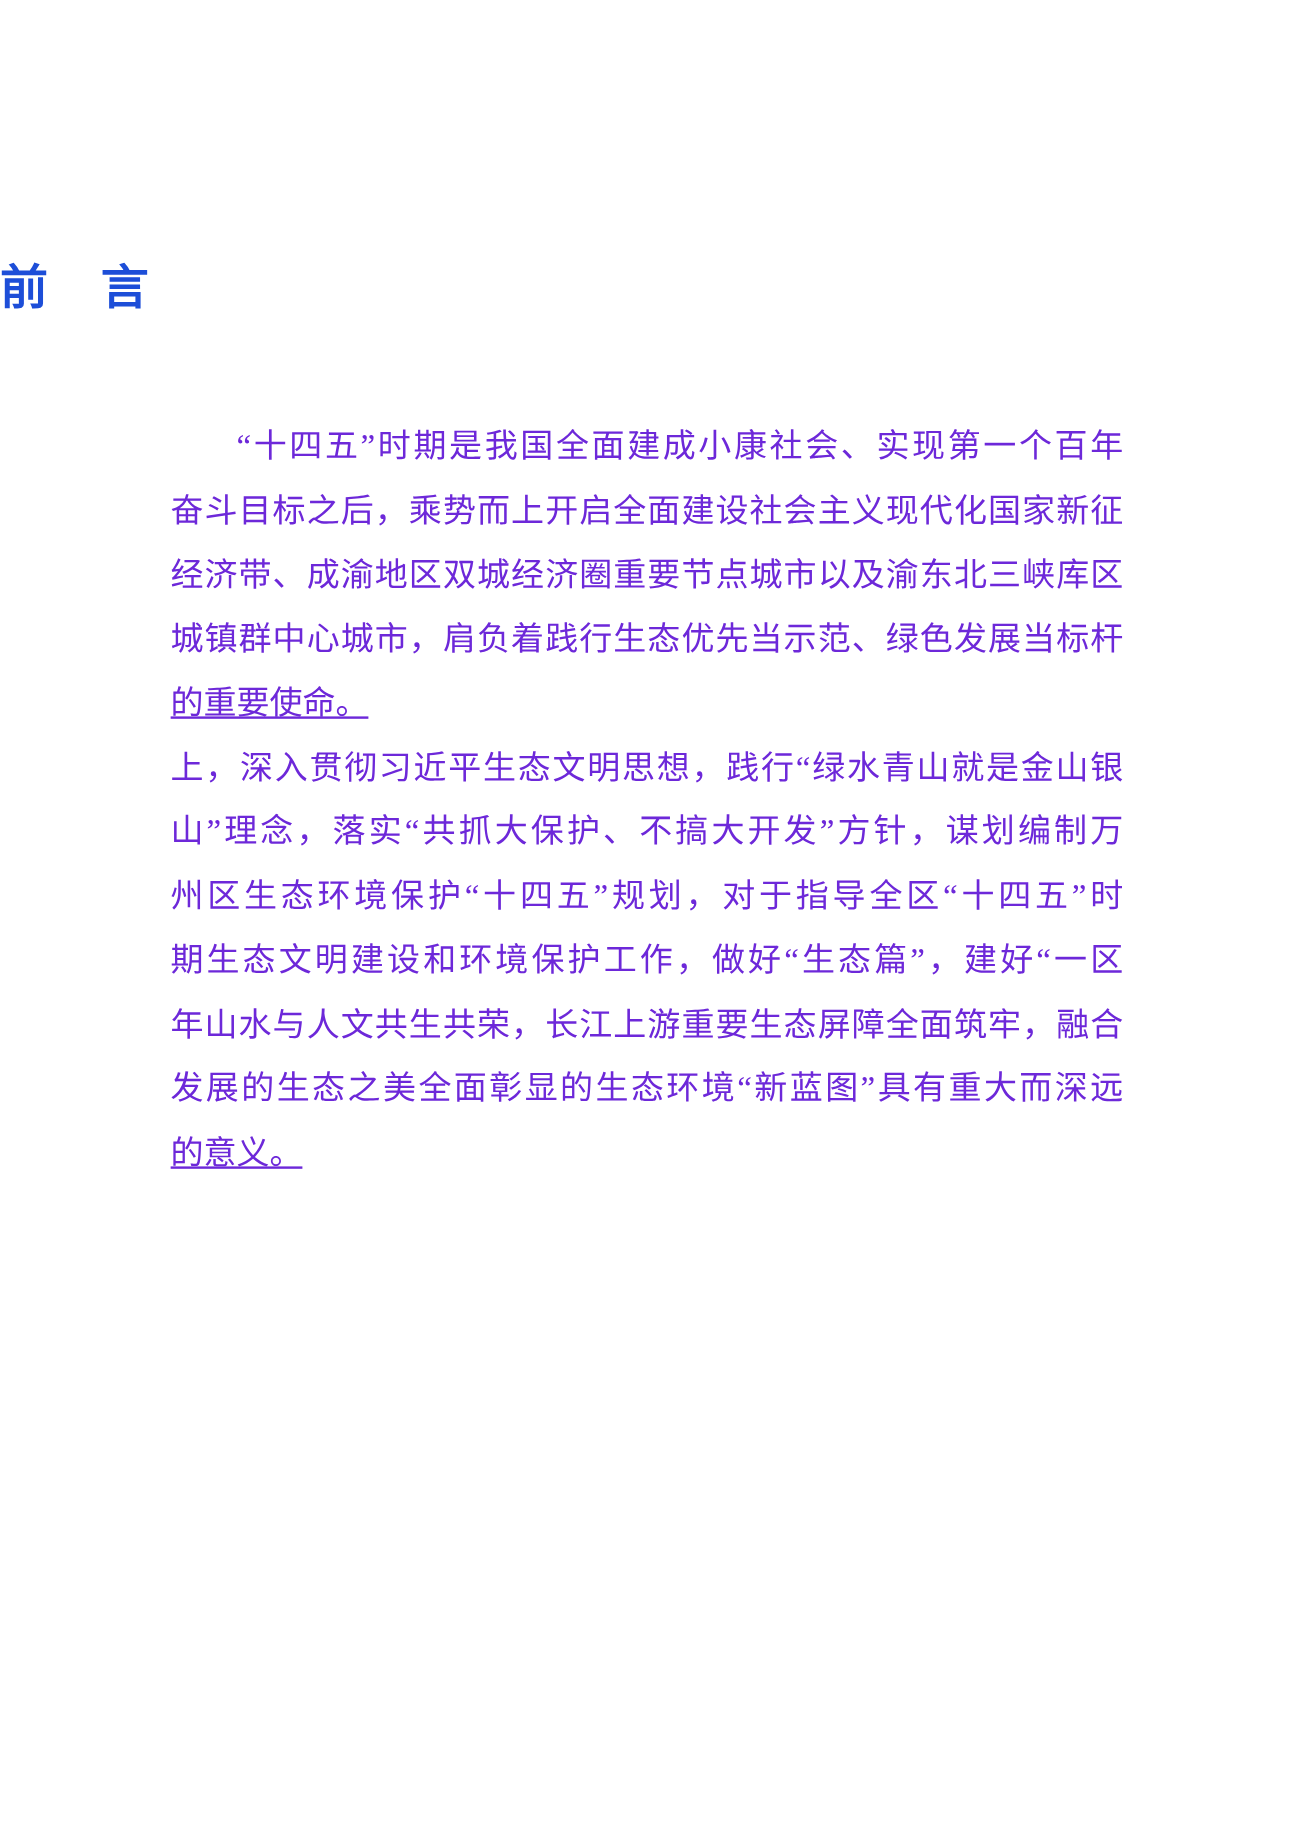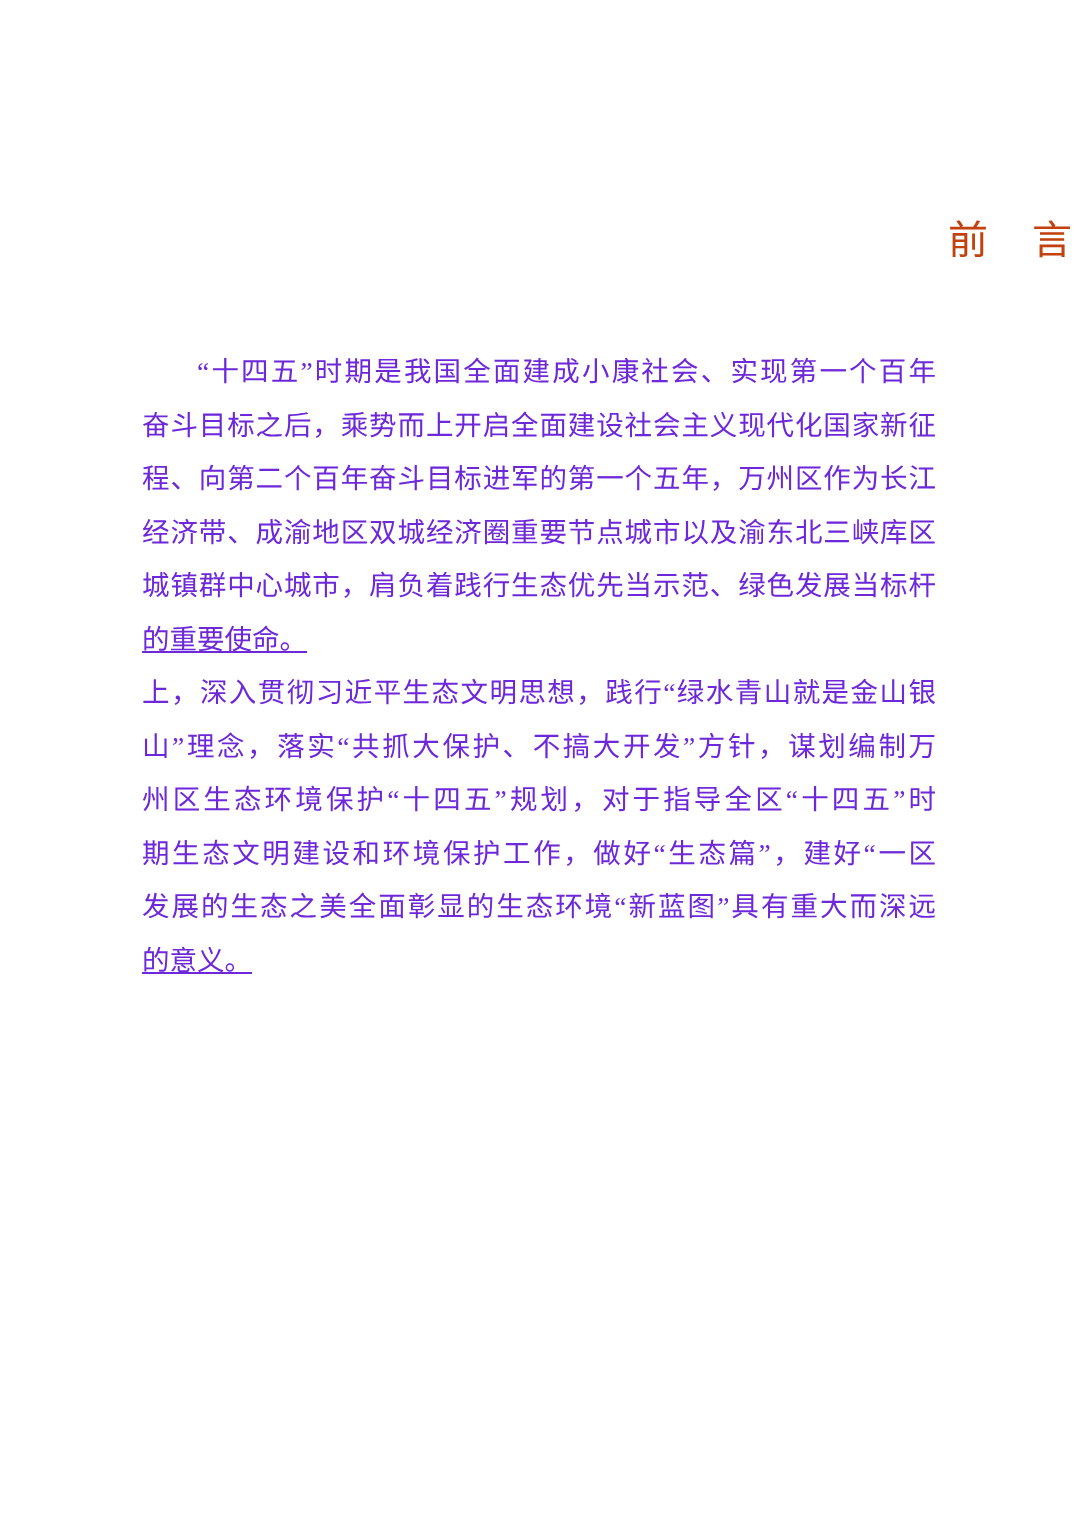--- a/index.html
+++ b/index.html
@@ -16,27 +16,27 @@
     overflow: hidden;
     font-family: "Liberation Serif", "DejaVu Serif", serif;
     color: #000000;
   }
   .doc-title {
     position: absolute;
     top: 216px;
     left: 0;
     width: 100%;
     margin: 0;
-    text-align: right;
+    text-align: left;
     font-family: "Liberation Sans", "DejaVu Sans", sans-serif;
-    font-weight: normal;
+    font-weight: bold;
     font-size: 40px;
     line-height: 48px;
     letter-spacing: 2px;
-    color: #c2410c;
+    color: #1d4ed8;
   }
   .doc-body {
     position: absolute;
     top: 345px;
     left: 142px;
     width: 794px;
   }
   .para {
     margin: 0;
     padding: 0;
@@ -60,27 +60,27 @@
 </style>
 </head>
 <body>
 
 <div class="page">
   <h1 class="doc-title">前　言</h1>
   <div class="doc-body" id="doc-body">
       <div class="para">
         <div class="line first">“十四五”时期是我国全面建成小康社会、实现第一个百年</div>
         <div class="line">奋斗目标之后，乘势而上开启全面建设社会主义现代化国家新征</div>
-        <div class="line">程、向第二个百年奋斗目标进军的第一个五年，万州区作为长江</div>
         <div class="line">经济带、成渝地区双城经济圈重要节点城市以及渝东北三峡库区</div>
         <div class="line">城镇群中心城市，肩负着践行生态优先当示范、绿色发展当标杆</div>
         <div class="line last">的重要使命。</div>
       </div>
       <div class="para">
         <div class="line">上，深入贯彻习近平生态文明思想，践行“绿水青山就是金山银</div>
         <div class="line">山”理念，落实“共抓大保护、不搞大开发”方针，谋划编制万</div>
         <div class="line">州区生态环境保护“十四五”规划，对于指导全区“十四五”时</div>
         <div class="line">期生态文明建设和环境保护工作，做好“生态篇”，建好“一区</div>
+        <div class="line">年山水与人文共生共荣，长江上游重要生态屏障全面筑牢，融合</div>
         <div class="line">发展的生态之美全面彰显的生态环境“新蓝图”具有重大而深远</div>
         <div class="line last">的意义。</div>
       </div>
     </div>
 </div>
 
 </body></html>

